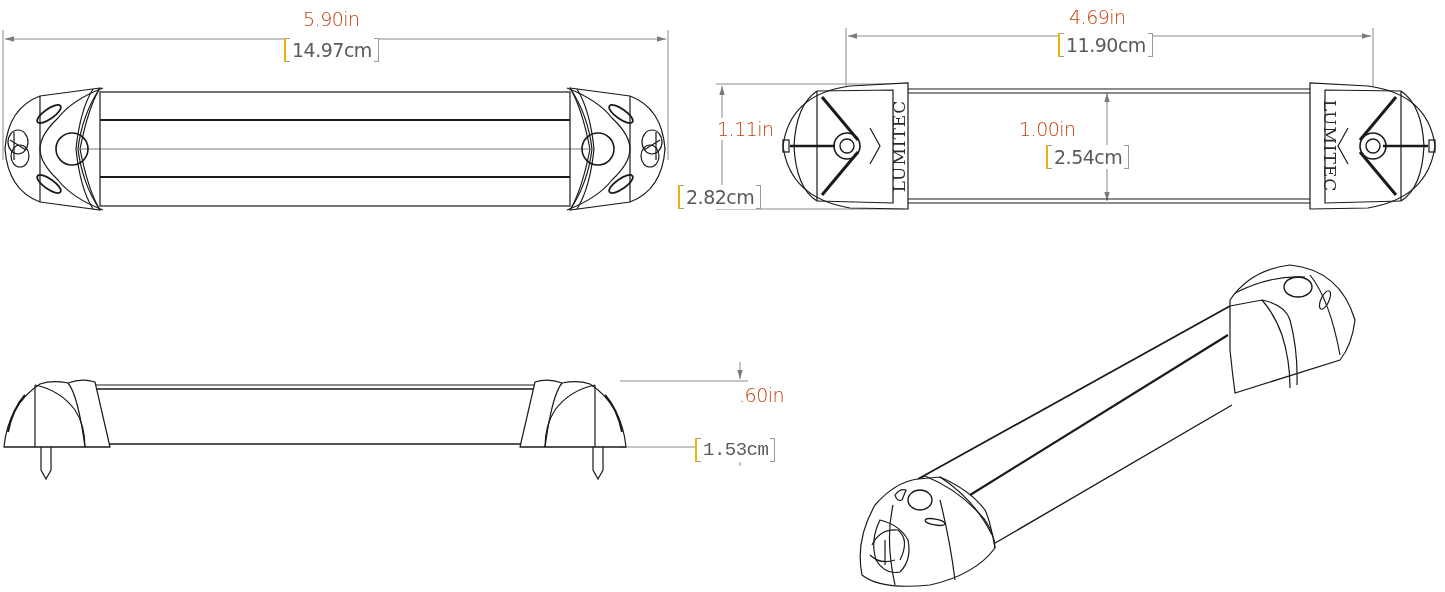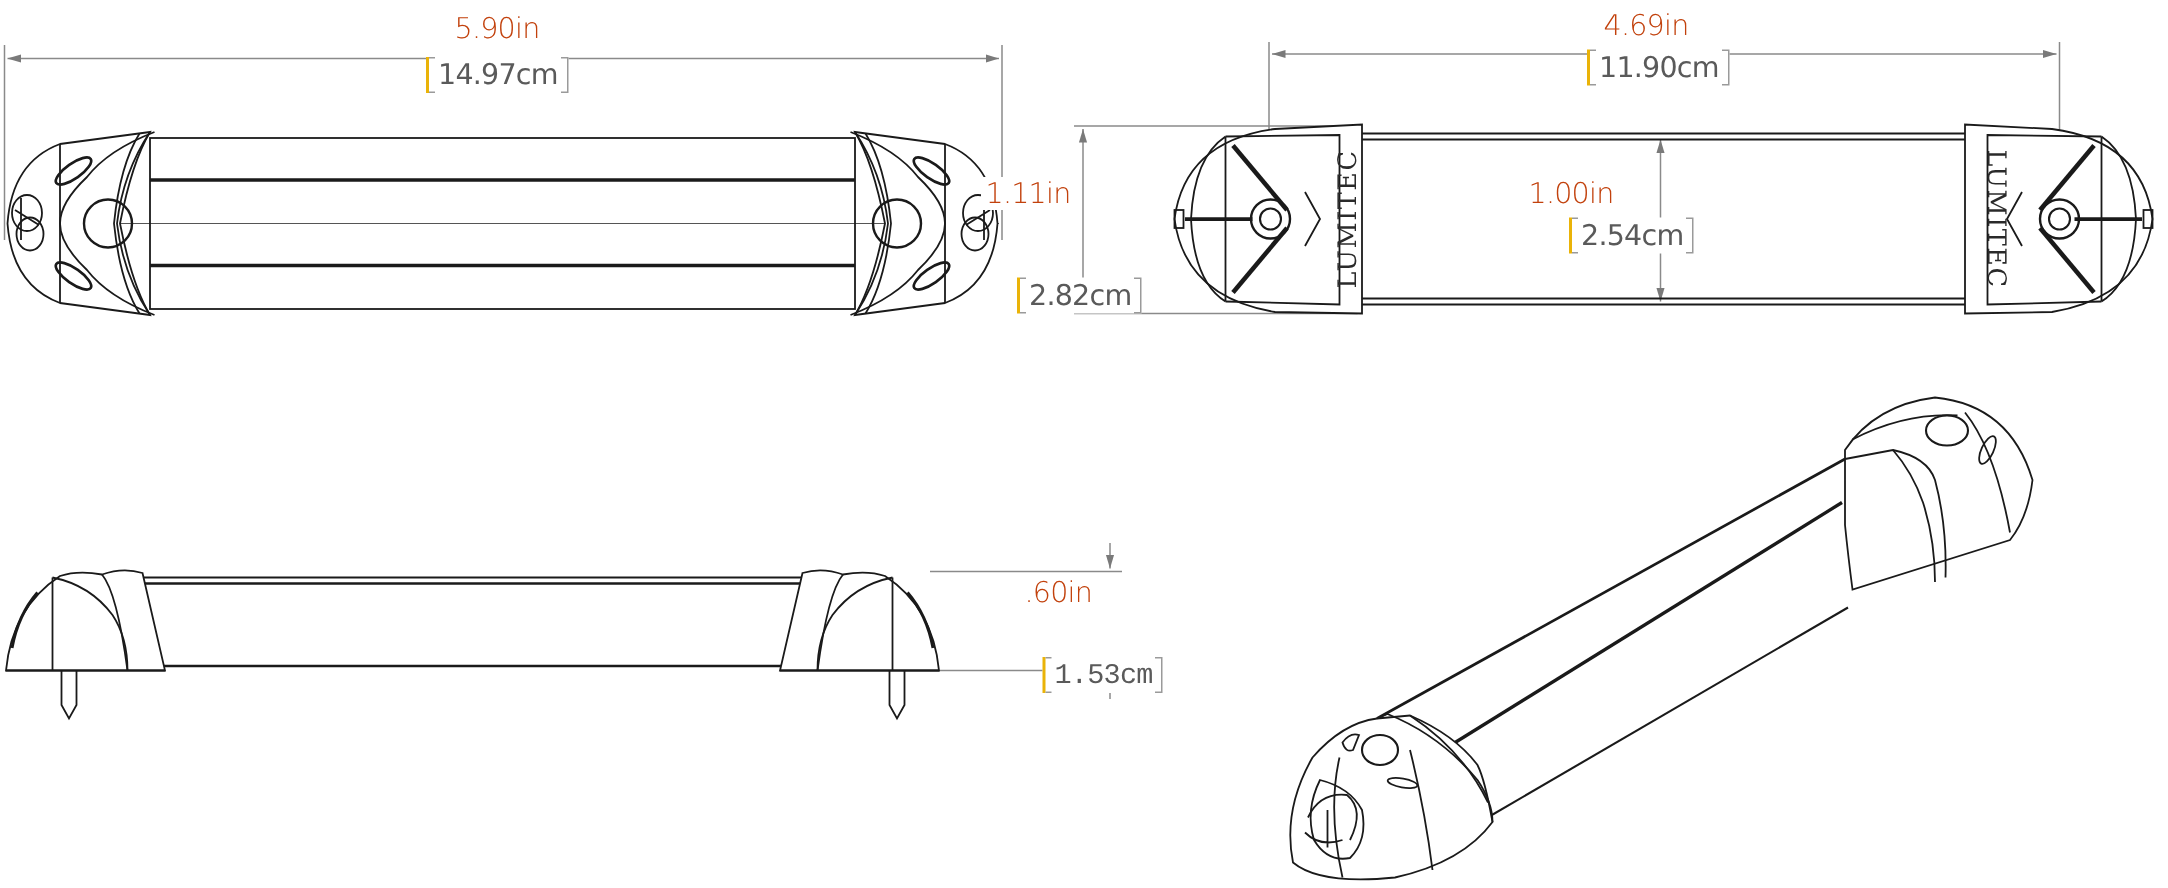--- a/index.html
+++ b/index.html
@@ -206,25 +206,25 @@
     <path d="M940,500 Q950,540 955,580"></path>
   </g>
 </svg>
 
 <div class="dim-label" style="left:300px; top:8px;">5.90in</div>
 <div class="dim-metric" style="left:284px; top:38px;">14.97cm</div>
 
 <div class="dim-label" style="left:1066px; top:6px;text-align:right;">4.69in</div>
 <div class="dim-metric" style="left:1058px; top:33px;">11.90cm</div>
 
-<div class="dim-label" style="left:654px; top:118px;">1.11in</div>
+<div class="dim-label" style="left:714px; top:118px;">1.11in</div>
 <div class="dim-metric" style="left:678px; top:145px;margin-top:40px;">2.82cm</div>
 
 <div class="dim-label" style="left:1016px; top:118px;">1.00in</div>
 <div class="dim-metric" style="left:1046px; top:145px;">2.54cm</div>
 
 <div class="brand left" style="left:853px; top:137px;">LUMITEC</div>
 <div class="brand right" style="left:1284px; top:137px;">LUMITEC</div>
 
-<div class="dim-label" style="left:680px; top:384px;">.60in</div>
+<div class="dim-label" style="left:736px; top:384px;">.60in</div>
 <div class="dim-metric" style="left:695px; top:438px;font-family:Liberation Mono, monospace;">1.53cm</div>
 
 </div>
 
 </body></html>

